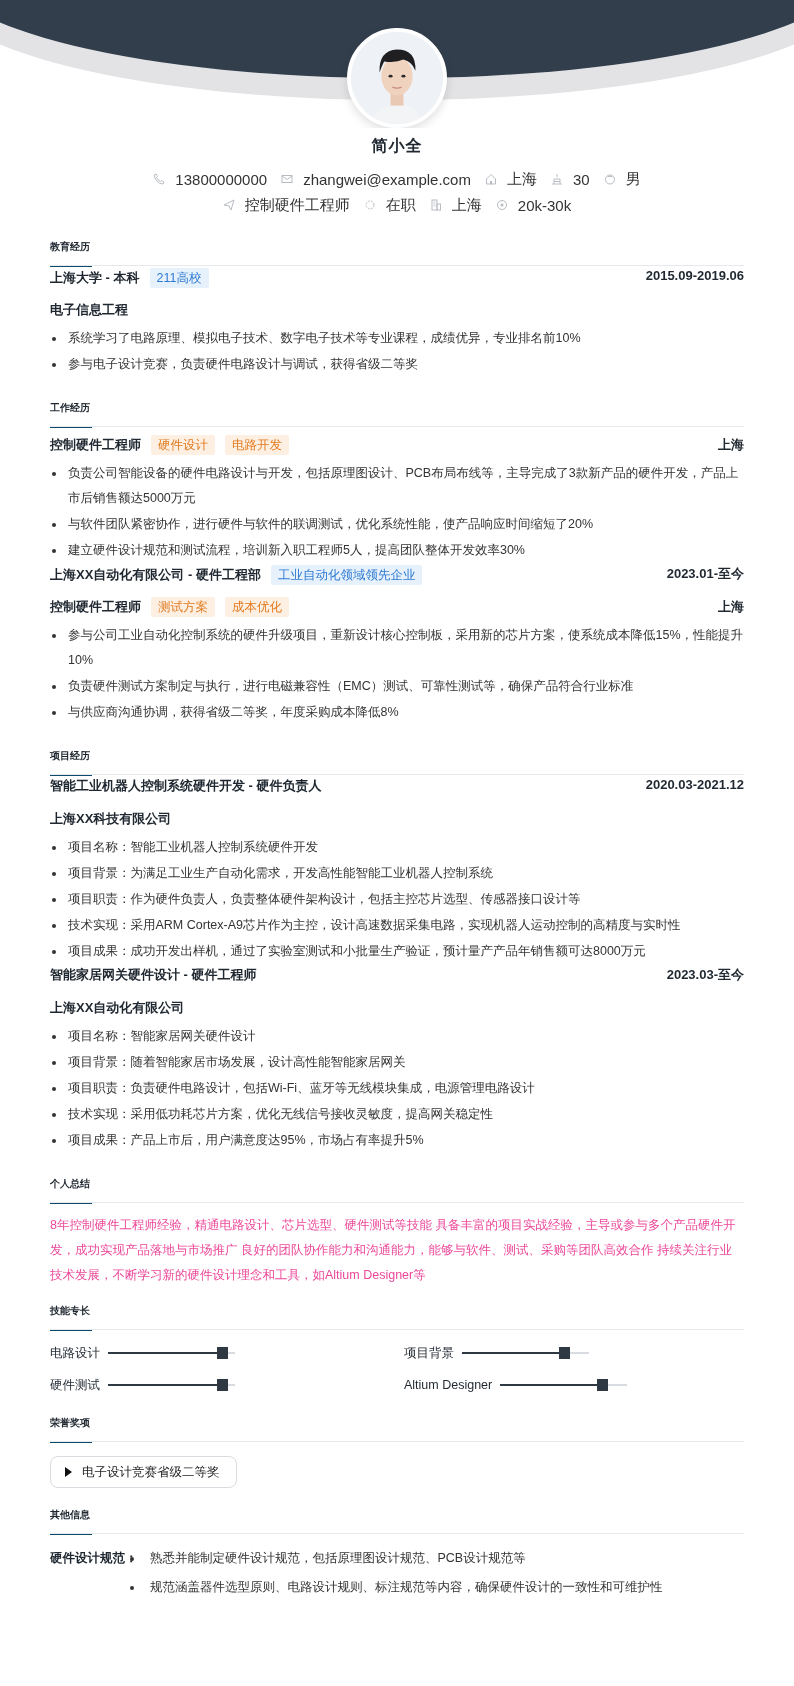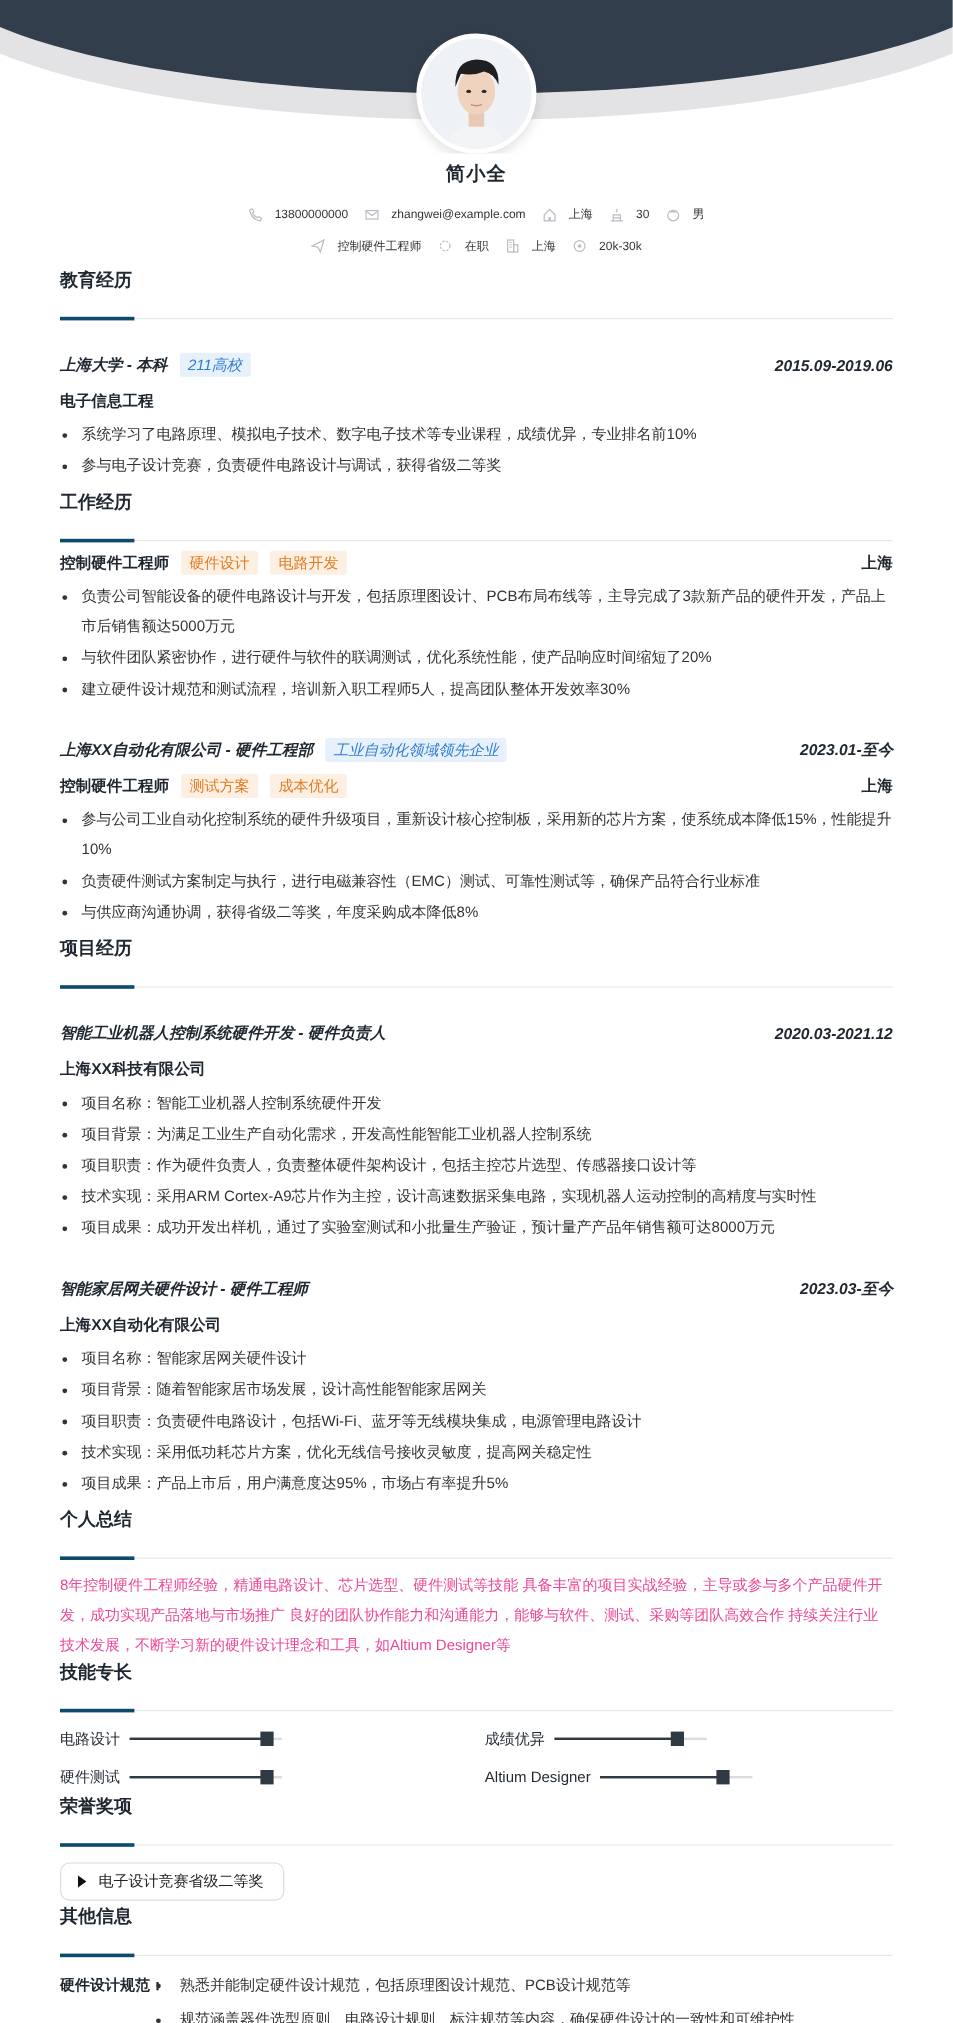--- a/index.html
+++ b/index.html
@@ -26,38 +26,38 @@
     border-radius: 50%; background: #f2f4f7; border: 4px solid #ffffff;
     box-shadow: 0 4px 10px rgba(0,0,0,0.12); overflow: hidden;
   }
   .avatar svg { width: 100%; height: 100%; display: block; }
   .name {
     text-align: center; font-size: 16px; font-weight: bold; color: #1f2730;
     margin-top: 2px; height: 32px; line-height: 32px; letter-spacing: 1px;
   }
   .info-row {
     display: flex; justify-content: center; align-items: center;
-    font-size: 10px; color: #333; height: 26px; margin-top: 4px;
+    font-size: 15px; color: #333; height: 26px; margin-top: 4px;
   }
   .info-row + .info-row { margin-top: 0; }
   .info-item { display: flex; align-items: center; margin: 0 7px; }
   .info-icon { width: 12px; height: 12px; margin-right: 10px; color: #b8bcc2; display: inline-flex; }
   .info-icon svg { width: 12px; height: 12px; }
 
   .content { padding: 0 50px 0 50px; }
   .section { margin-top: 20px; }
   .section-title-wrap { position: relative; height: 28px; border-bottom: 1px solid #e6e8eb; }
   .section-title {
-    font-size: 15px; font-weight: bold; color: #1f2730; line-height: 22px;
-    display: inline-block; padding-bottom: 19px; border-bottom: 3px solid #0c4a6e;
+    font-size: 10px; font-weight: bold; color: #1f2730; line-height: 22px;
+    display: inline-block; padding-bottom: 8px; border-bottom: 1px solid #0c4a6e;
     position: absolute; bottom: -2px; left: 0; padding-right: 2px;
   }
   .entry-head {
-    display: flex; justify-content: space-between; align-items: center;
-    height: 24px; margin-top: 26px; font-weight: bold; font-size: 13px; color: #1f2730; font-style: italic;
+    display: flex; justify-content: space-between; align-items: flex-start;
+    height: 24px; margin-top: 2px; font-weight: bold; font-size: 13px; color: #1f2730;
   }
   .entry-head .left { display: flex; align-items: center; }
   .entry-sub {
     display: flex; justify-content: space-between; align-items: center;
     height: 24px; margin-top: 6px; font-weight: bold; font-size: 13px; color: #1f2730;
   }
   .entry-sub .left { display: flex; align-items: center; }
   .tag {
     font-weight: normal; font-size: 12.5px; padding: 2px 7px; margin-left: 10px;
     border-radius: 2px; line-height: 16px;
@@ -315,21 +315,21 @@
       </div>
     <div class="skills">
       <div class="skill">
         <span class="skill-label">电路设计</span>
         <div class="skill-track">
             <div class="skill-fill" style="width:90%"></div>
             <div class="skill-knob" style="left:90%"></div>
           </div>
       </div>
       <div class="skill">
-        <span class="skill-label">成绩优异</span>
+        <span class="skill-label">项目背景</span>
         <div class="skill-track">
             <div class="skill-fill" style="width:80%"></div>
             <div class="skill-knob" style="left:80%"></div>
           </div>
       </div>
       <div class="skill">
         <span class="skill-label">硬件测试</span>
         <div class="skill-track">
             <div class="skill-fill" style="width:90%"></div>
             <div class="skill-knob" style="left:90%"></div>

